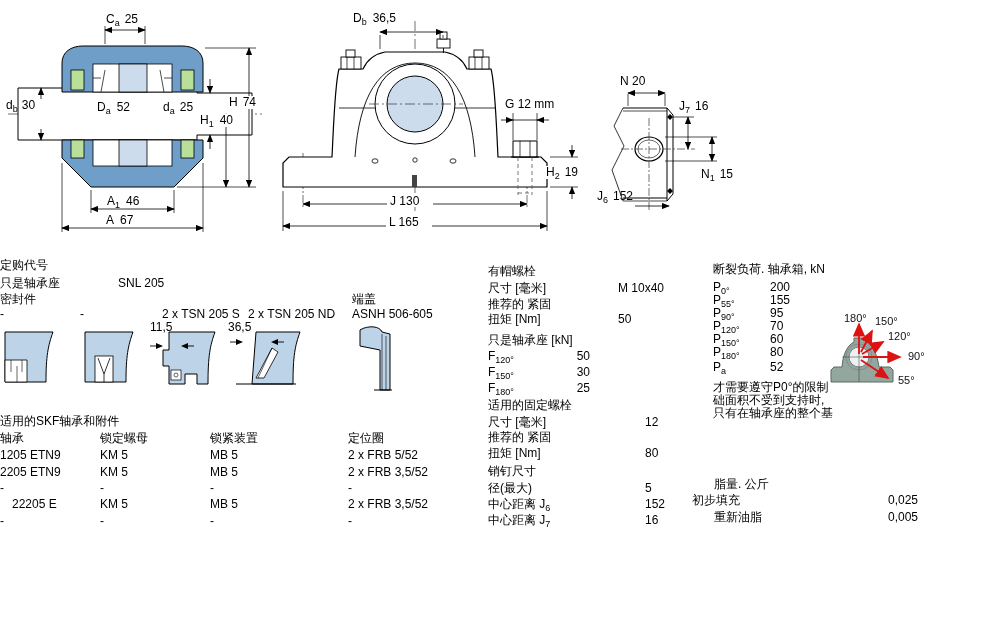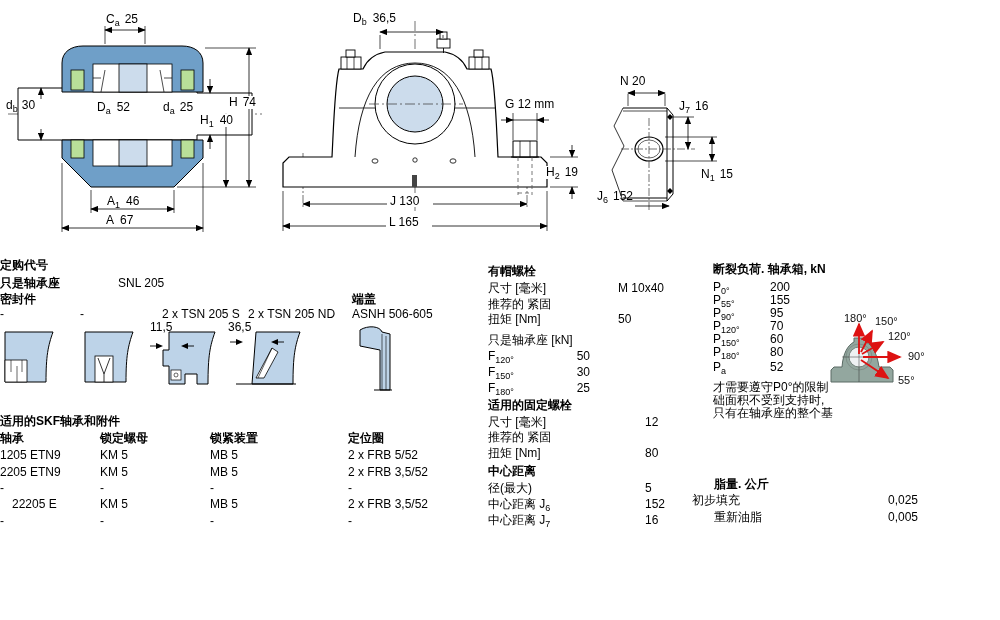--- a/index.html
+++ b/index.html
@@ -1,19 +1,19 @@
 <!DOCTYPE html>
 <html><head>
 <meta charset="utf-8">
 <style>
   html,body{margin:0;padding:0}
   body{position:relative;width:1000px;height:620px;background:#fff;
        font-family:"Liberation Sans","DejaVu Sans",sans-serif;font-size:12px;color:#000;overflow:hidden}
   .abs{position:absolute;white-space:nowrap;line-height:14px}
-  .b{font-weight:bold}
+  .b{font-weight:normal}
   sub{font-size:9px}
   .valr{display:inline-block;width:60px;text-align:right}
   svg{position:absolute}
   svg text{font-family:"Liberation Sans","DejaVu Sans",sans-serif;font-size:12px;fill:#000}
   svg .s{font-size:9px}
   svg .lbl11{font-size:11px;fill:#111}
 </style>
 </head>
 <body>
 
@@ -312,21 +312,21 @@
 <span class="abs" style="left:488px;top:381px"><span>F</span><sub>180°</sub></span>
 <span class="abs valr" style="left:530px;top:381px">25</span>
 
 <div class="abs b" style="left:488px;top:398px">适用的固定螺栓</div>
 <span class="abs" style="left:488px;top:415px">尺寸 [毫米]</span>
 <span class="abs" style="left:645px;top:415px">12</span>
 <span class="abs" style="left:488px;top:430px">推荐的 紧固</span>
 <span class="abs" style="left:488px;top:446px">扭矩 [Nm]</span>
 <span class="abs" style="left:645px;top:446px">80</span>
 
-<div class="abs b" style="left:488px;top:464px">中心距离</div>
+<div class="abs b" style="left:488px;top:464px">销钉尺寸</div>
 <span class="abs" style="left:488px;top:481px"><span>径(最大)</span><sub></sub></span>
 <span class="abs" style="left:645px;top:481px">5</span>
 <span class="abs" style="left:488px;top:497px"><span>中心距离 J</span><sub>6</sub></span>
 <span class="abs" style="left:645px;top:497px">152</span>
 <span class="abs" style="left:488px;top:513px"><span>中心距离 J</span><sub>7</sub></span>
 <span class="abs" style="left:645px;top:513px">16</span>
 
 <div class="abs b" style="left:713px;top:262px">断裂负荷. 轴承箱, kN</div>
 <span class="abs" style="left:713px;top:280px"><span>P</span><sub>0°</sub></span>
 <span class="abs" style="left:770px;top:280px">200</span>

